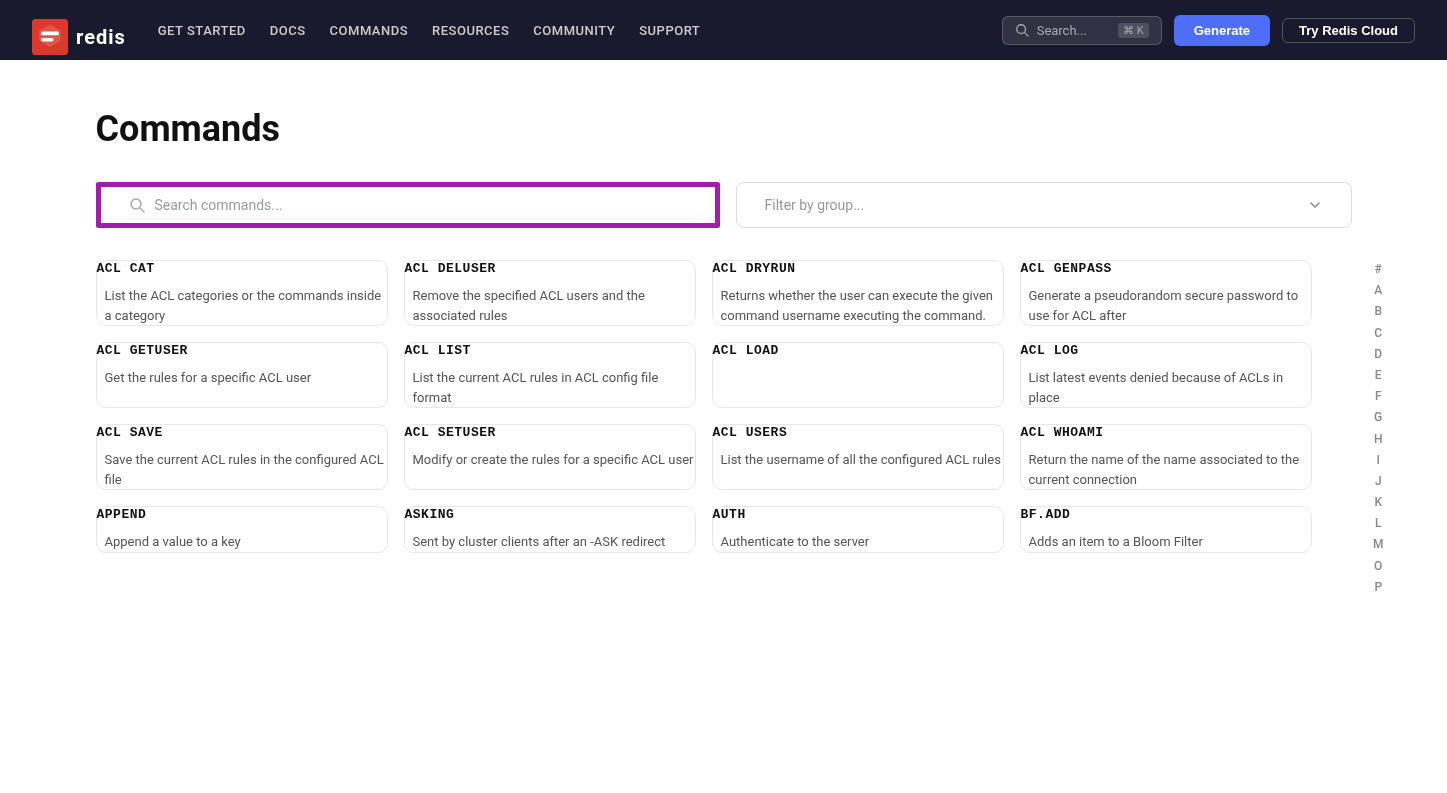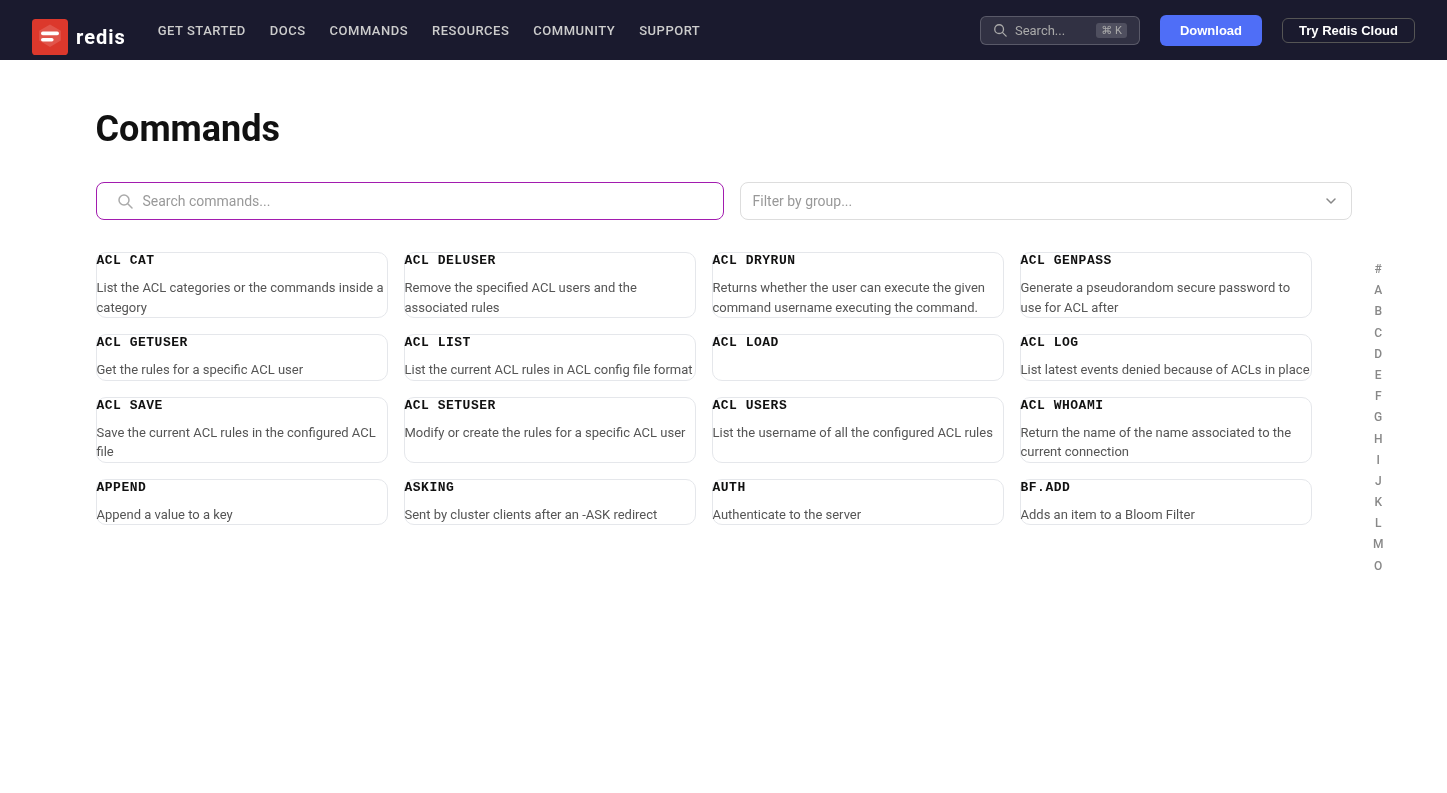--- a/index.html
+++ b/index.html
@@ -41,21 +41,21 @@
       color: #ccc;
       text-decoration: none;
       font-size: 13px;
       font-weight: 500;
       letter-spacing: 0.5px;
       cursor: pointer;
     }
     .nav-actions {
       display: flex;
       align-items: center;
-      gap: 20px;
+      gap: 12px;
     }
     .search-box {
       display: flex;
       align-items: center;
       gap: 8px;
       background: rgba(255,255,255,0.1);
       border: 1px solid rgba(255,255,255,0.2);
       border-radius: 6px;
       padding: 6px 12px;
       color: #aaa;
@@ -110,37 +110,37 @@
     .filters {
       display: flex;
       gap: 16px;
       margin-bottom: 32px;
     }
     .search-commands {
       flex: 1;
       display: flex;
       align-items: center;
       gap: 10px;
-      border: 1px solid #a21caf;
-      border-radius: 8px;
-      padding: 10px 20px;
+      border: 5px solid #a21caf;
+      border-radius: 2px;
+      padding: 10px 28px;
       font-size: 14px;
       color: #999;
       background: #fff;
       cursor: text;
     }
     .search-commands svg { flex-shrink: 0; }
     .filter-group {
       flex: 1;
       display: flex;
       align-items: center;
       justify-content: space-between;
       border: 1px solid #ddd;
       border-radius: 8px;
-      padding: 10px 12px;
+      padding: 10px 28px;
       font-size: 14px;
       color: #999;
       background: #fff;
       cursor: pointer;
     }
 
     
     .commands-grid {
       display: grid;
       grid-template-columns: repeat(4, 1fr);
@@ -159,20 +159,21 @@
       font-size: 13px;
       font-weight: 700;
       color: #111;
       letter-spacing: 0.5px;
       margin-bottom: 10px;
     }
     .command-desc {
       font-size: 13px;
       color: #555;
       line-height: 1.5;
+      margin-left: 8px;
     }
 
     
     .alpha-nav {
       position: absolute;
       right: 0;
       top: 200px;
       display: flex;
       flex-direction: column;
       gap: 2px;
@@ -210,21 +211,21 @@
   </div>
   <div class="nav-actions">
     <div class="search-box">
       <svg width="14" height="14" viewBox="0 0 16 16" fill="none">
         <circle cx="7" cy="7" r="5" stroke="#aaa" stroke-width="1.5"></circle>
         <line x1="11" y1="11" x2="15" y2="15" stroke="#aaa" stroke-width="1.5" stroke-linecap="round"></line>
       </svg>
       <span>Search...</span>
       <span class="search-box-kbd">⌘ K</span>
     </div>
-    <button class="btn-download">Download</button>
+    <button class="btn-download">Generate</button>
     <button class="btn-cloud">Try Redis Cloud</button>
   </div>
 </nav>
 
 <div class="main">
 
   <h1 class="page-title">Commands</h1>
 
   <div class="filters">
     <div class="search-commands">

